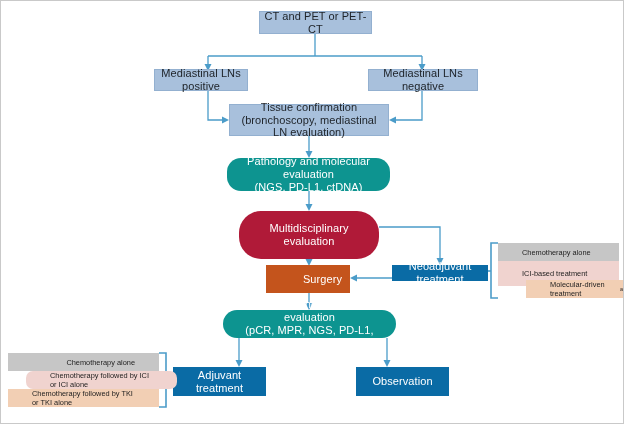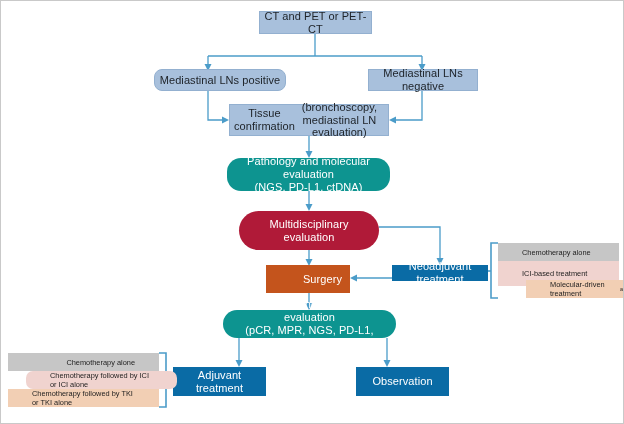--- a/index.html
+++ b/index.html
@@ -89,35 +89,35 @@
 
     <path class="br" d="M497 242 L490 242 L490 297 L497 297"></path>
     <path class="br" d="M490 270 L471 270"></path>
 
     <path class="br" d="M158 352 L165 352 L165 406 L158 406"></path>
     <path class="br" d="M165 380 L172 380"></path>
   </svg>
 
   <div class="node n-light" style="left:258px;top:10px;width:113px;height:23px;">CT and PET or PET-CT</div>
 
-  <div class="node n-light" style="left:153px;top:68px;width:132px;height:22px;border-radius:8px;">Mediastinal LNs positive</div>
+  <div class="node n-light" style="left:153px;top:68px;width:94px;height:22px;">Mediastinal LNs positive</div>
 
   <div class="node n-light" style="left:367px;top:68px;width:110px;height:22px;">Mediastinal LNs negative</div>
 
-  <div class="node n-light" style="left:228px;top:103px;width:160px;height:32px;flex-direction:row;">
+  <div class="node n-light" style="left:228px;top:103px;width:160px;height:32px;flex-direction:column;">
     <span>Tissue confirmation</span>
     <span>(bronchoscopy, mediastinal LN evaluation)</span>
   </div>
 
   <div class="node n-teal" style="left:226px;top:157px;width:163px;height:33px;flex-direction:column;">
     <span>Pathology and molecular evaluation</span>
     <span>(NGS, PD-L1, ctDNA)</span>
   </div>
 
-  <div class="node n-red" style="left:238px;top:210px;width:140px;height:39px;">Multidisciplinary evaluation</div>
+  <div class="node n-red" style="left:238px;top:210px;width:140px;height:48px;">Multidisciplinary evaluation</div>
 
   <div class="node n-orange" style="left:265px;top:264px;width:84px;height:28px;padding-left:33px;">Surgery</div>
 
   <div class="node n-blue" style="left:391px;top:264px;width:96px;height:16px;">Neoadjuvant treatment</div>
 
   <div class="node n-teal" style="left:222px;top:309px;width:173px;height:28px;flex-direction:column;">
     <span>Pathology staging and molecular evaluation</span>
     <span>(pCR, MPR, NGS, PD-L1, ctDNA)</span>
   </div>
 

